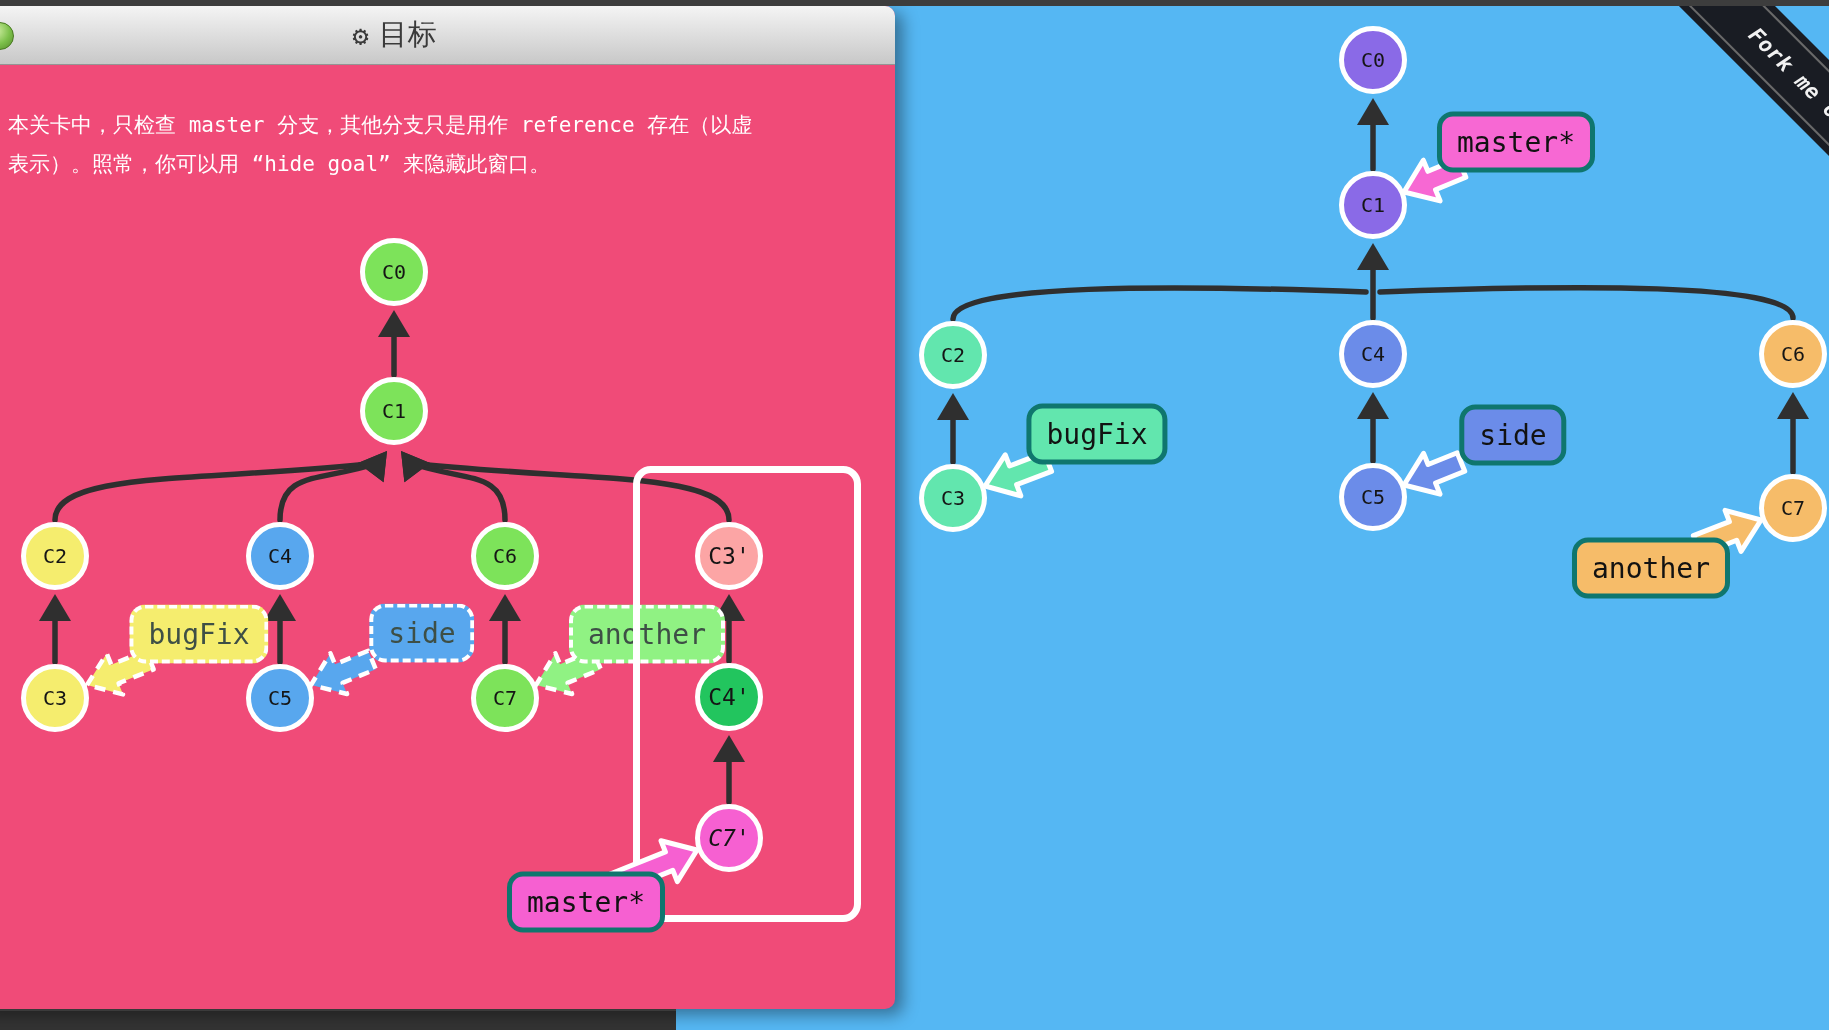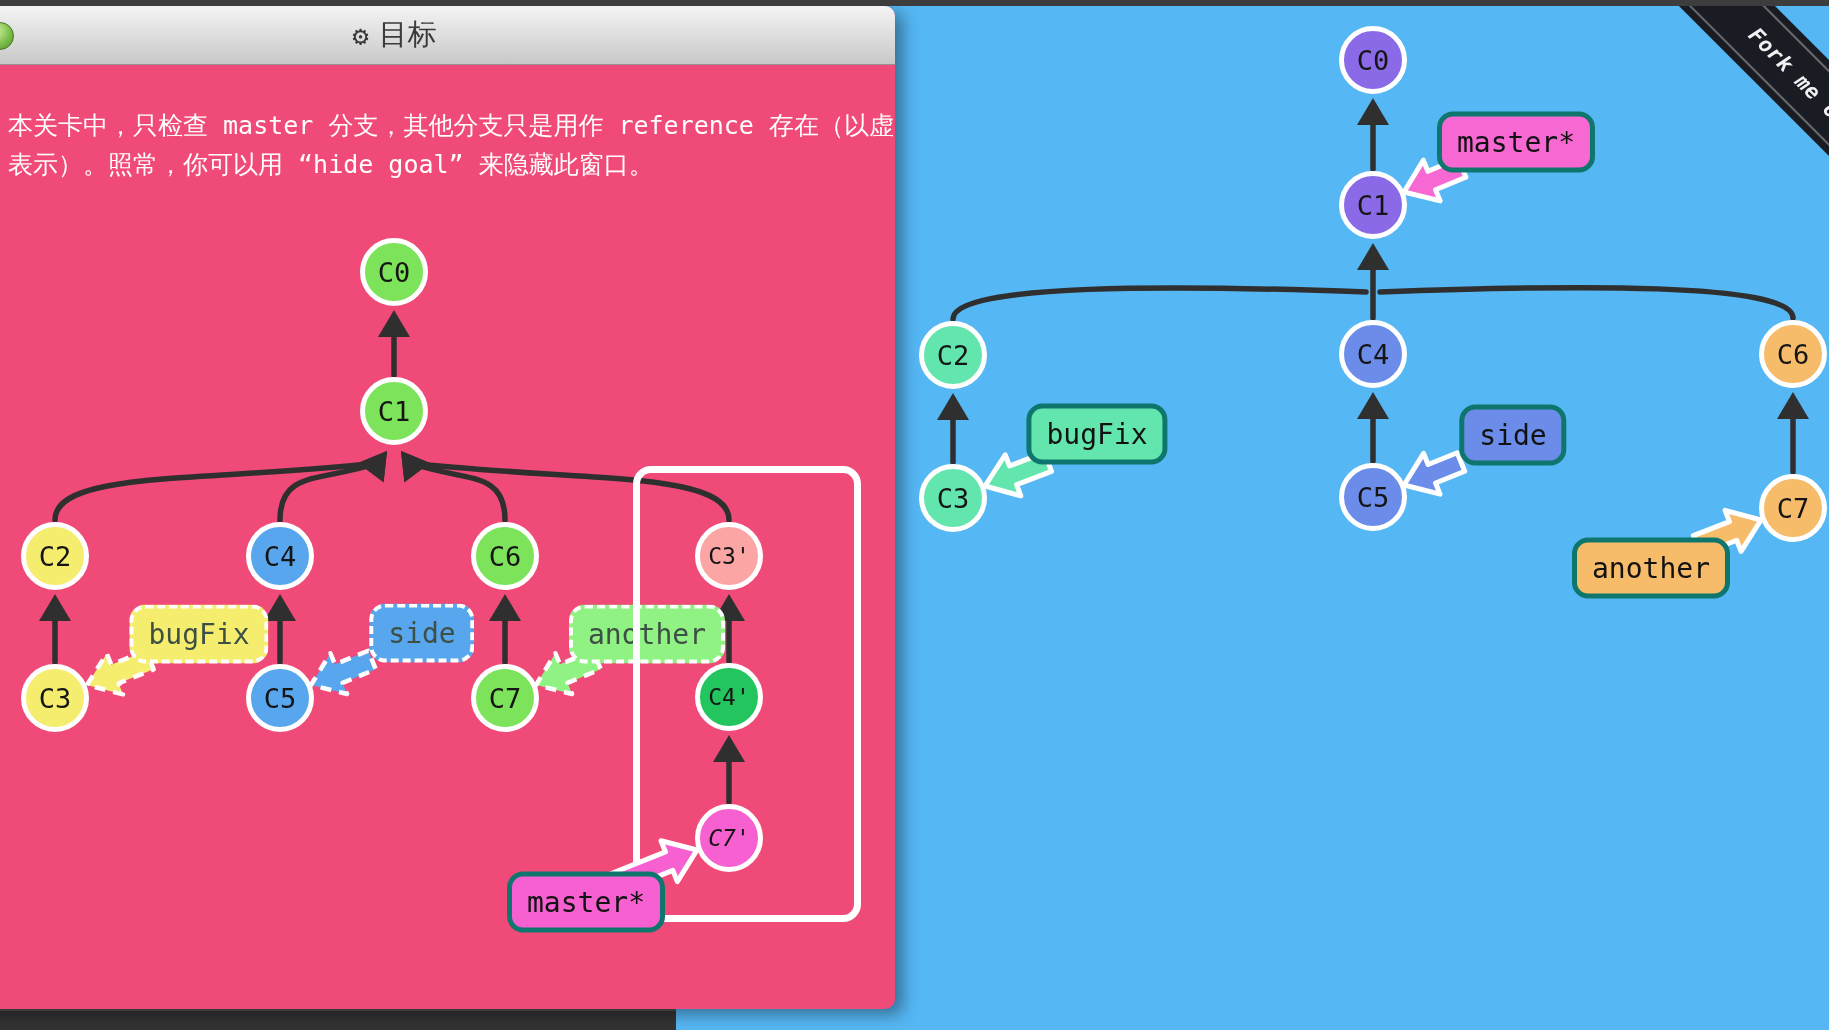--- a/index.html
+++ b/index.html
@@ -17,26 +17,26 @@
     border-radius:10px; box-shadow:8px 6px 16px rgba(0,0,0,0.38); z-index:2; }
   .titlebar { position:absolute; left:0; top:0; right:0; height:58px;
     background:linear-gradient(#f4f4f4,#c8c8c8); border-bottom:1px solid #949494;
     border-radius:10px 10px 0 0; display:flex; align-items:center; justify-content:center;
     color:#3a3a3a; font-size:29px; }
   .titlebar .t { transform:translateX(-38px); display:flex; align-items:center; gap:10px; }
   .gear { font-size:27px; }
   .traffic-dot { position:absolute; left:16px; top:16px; width:26px; height:26px; border-radius:50%;
     background:radial-gradient(circle at 35% 30%, #d2efa5, #7cc04a 55%, #548a29);
     border:1px solid #47791f; pointer-events:auto; }
-  .desc { position:absolute; left:38px; top:100px; color:#ffffff; font-size:25px;
+  .desc { position:absolute; left:38px; top:100px; color:#ffffff; font-size:21px;
     line-height:39px; white-space:nowrap; }
 
   
   .commit { position:absolute; width:58px; height:58px; border:5px solid #fff; border-radius:50%;
-    display:flex; align-items:center; justify-content:center; color:#151515; font-size:27px;
+    display:flex; align-items:center; justify-content:center; color:#151515; font-size:20px;
     z-index:20; }
   .commit.small { font-size:23px; }
   .branch { position:absolute; transform:translate(-50%,-50%); padding:9px 15px;
     border:5px solid #0f766e; border-radius:16px; font-size:28px; color:#121212;
     white-space:nowrap; z-index:31; }
   .branch.dashed { border:4px dashed #fff; color:#3e4f46; }
   .branch.master { z-index:51; }
   .goalbox { position:absolute; border:7px solid #fff; border-radius:18px;
     box-sizing:border-box; z-index:40; }
 

